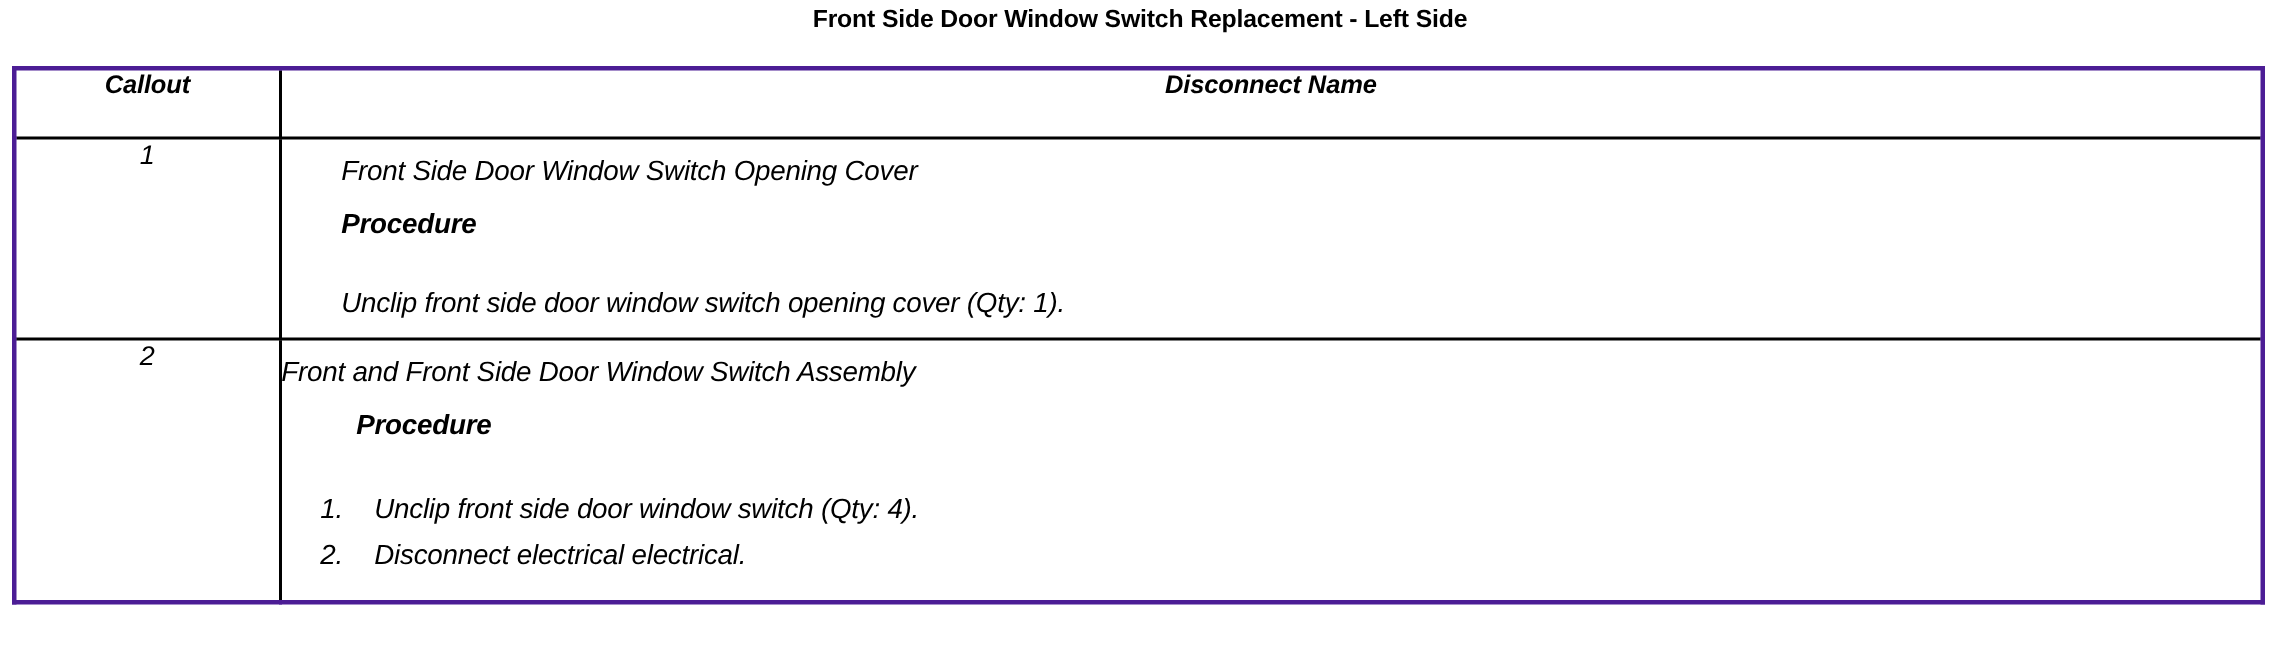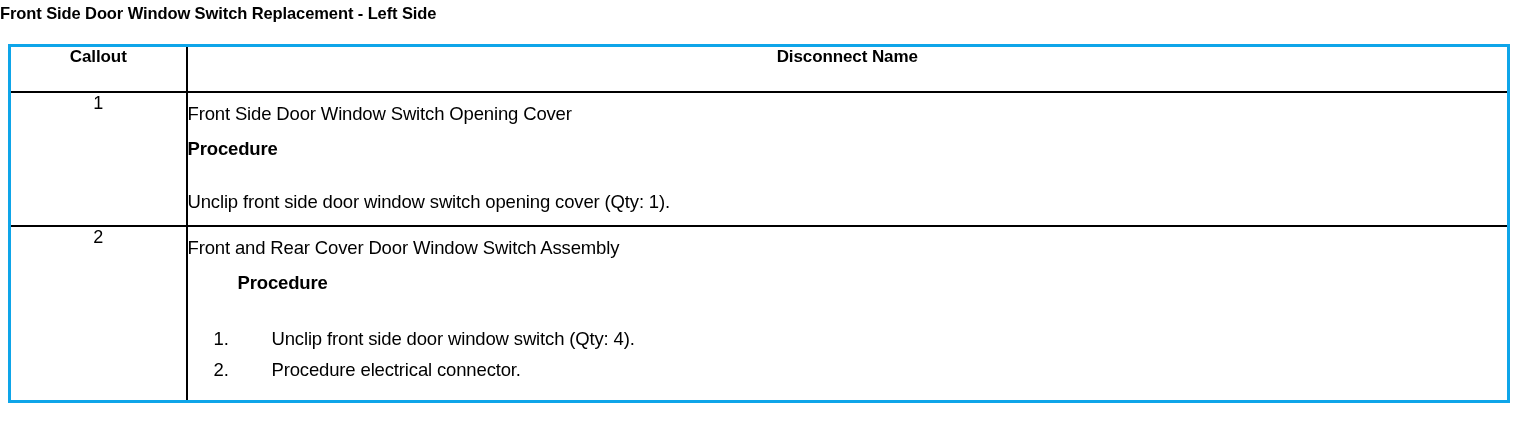--- a/index.html
+++ b/index.html
@@ -20,37 +20,39 @@
     height: 432px;
     background: #ffffff;
   }
 
   
   .doc-title {
     position: absolute;
     left: 0;
     top: 2px;
     width: 1520px;
+    text-align: center;
     font-size: 16.5px;
     font-weight: bold;
     line-height: 22px;
     letter-spacing: -0.1px;
     font-stretch: condensed;
     white-space: nowrap;
   }
 
   
   .proc-table {
     position: absolute;
     left: 8px;
     top: 44px;
     width: 1499px;
     border-collapse: collapse;
     table-layout: fixed;
-    border: 3px solid #0ea5e9;
+    border: 3px solid #4c1d95;
+    font-style: italic;
   }
   .proc-table col.col-callout { width: 177px; }
   .proc-table col.col-component { width: 1322px; }
 
   .proc-table th,
   .proc-table td {
     border: 2px solid #000000;
     padding: 0;
     vertical-align: top;
     background: #ffffff;
@@ -111,23 +113,23 @@
     padding-left: 62px;
     white-space: nowrap;
   }
   .step-num {
     position: absolute;
     left: 26px;
     top: 0;
     width: 26px;
     text-align: left;
   }
-  .step-text { display: inline; margin-left: 22px; }
+  .step-text { display: inline; }
 
-  .row-1 .component-cell { height: 132px; }
+  .row-1 .component-cell { height: 132px; padding-left: 40px; }
   .row-2 .component-cell { height: 173px; }
 </style>
 </head>
 <body>
 
 <div class="page">
 
   <div class="doc-title">Front Side Door Window Switch Replacement - Left Side</div>
 
   <table class="proc-table">
@@ -148,30 +150,30 @@
         <td class="component-cell">
           <div class="block heading-line">Front Side Door Window Switch Opening Cover</div>
           <div class="block procedure-label">Procedure</div>
           <div class="block body-line">Unclip front side door window switch opening cover (Qty: 1).</div>
         </td>
       </tr>
 
       <tr class="row-2">
         <td class="callout-cell">2</td>
         <td class="component-cell">
-          <div class="block heading-line">Front and Rear Cover Door Window Switch Assembly</div>
+          <div class="block heading-line">Front and Front Side Door Window Switch Assembly</div>
           <div class="block procedure-label indented">Procedure</div>
           <ol class="step-list">
             <li>
               <span class="step-num">1.</span>
               <span class="step-text">Unclip front side door window switch (Qty: 4).</span>
             </li>
             <li>
               <span class="step-num">2.</span>
-              <span class="step-text">Procedure electrical connector.</span>
+              <span class="step-text">Disconnect electrical electrical.</span>
             </li>
           </ol>
         </td>
       </tr>
 
     </tbody>
   </table>
 
 </div>
 

